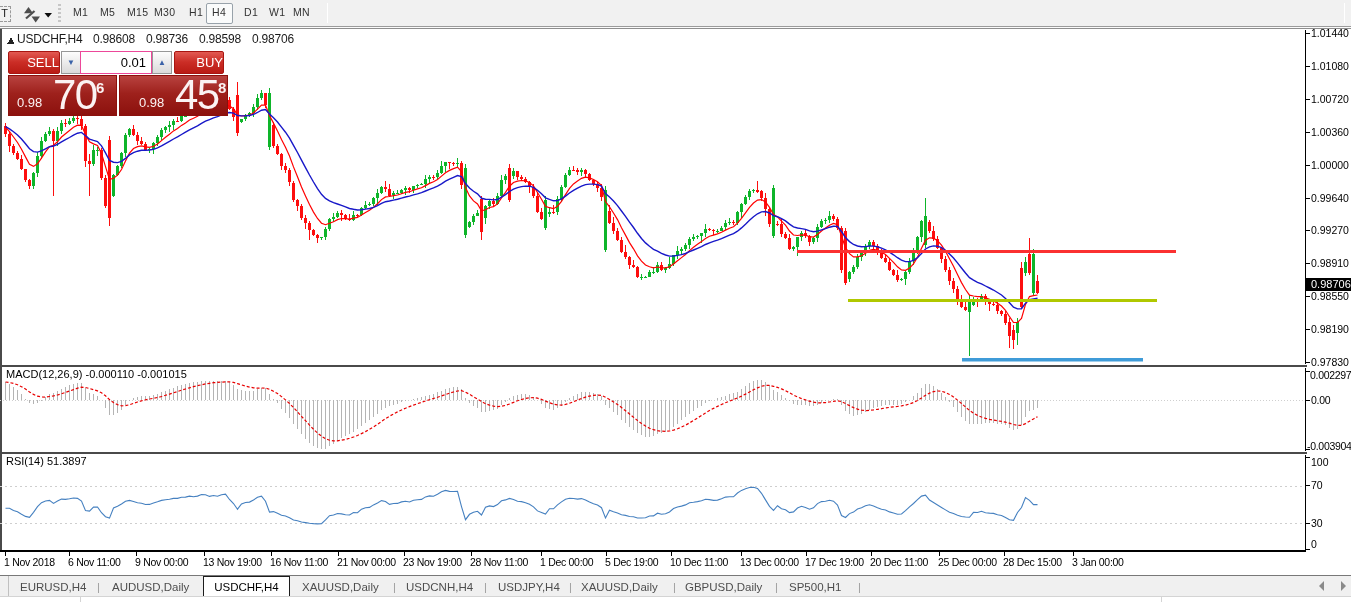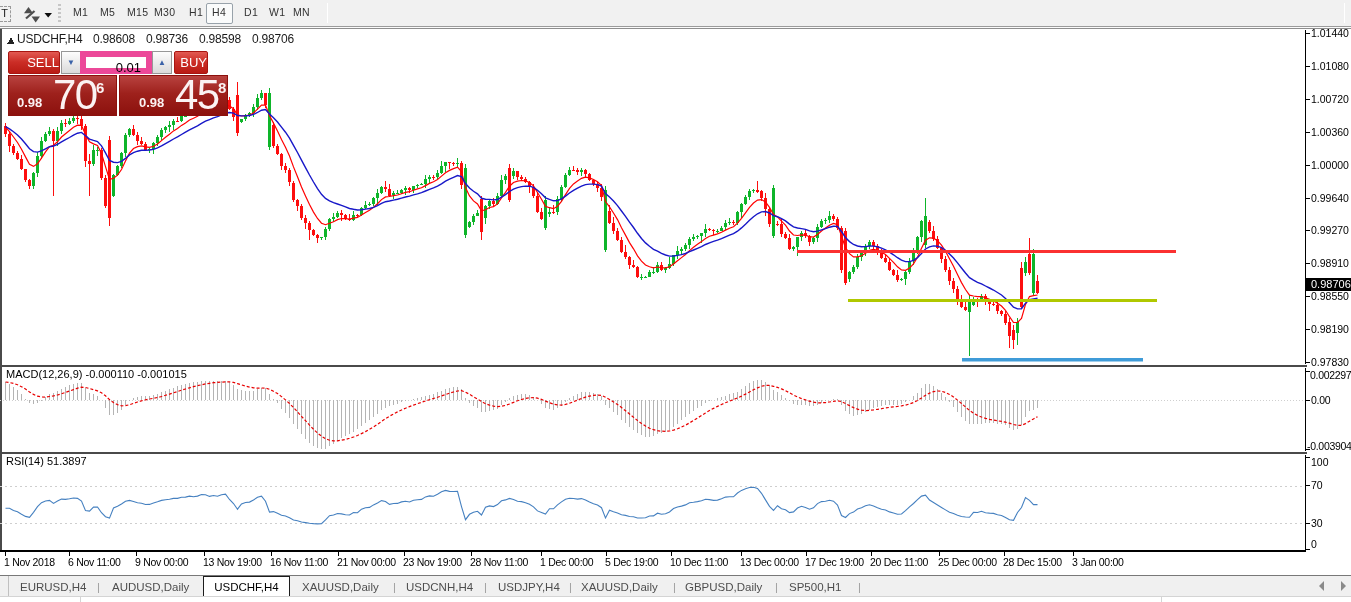--- a/index.html
+++ b/index.html
@@ -5,23 +5,23 @@
 .toolbar{position:absolute;left:0;top:0;width:1351px;height:28px;background:#f1f1f1;border-bottom:1px solid #fbfbfb}
 .toolbar:after{content:"";position:absolute;left:0;top:26px;width:1351px;height:1px;background:#9b9b9b}
 .tf{position:absolute;top:6px;font-size:10.5px;color:#333;letter-spacing:0.3px}
 .tfsel{position:absolute;left:206px;top:3px;width:27px;height:21px;border:1px solid #98a2aa;border-radius:2px;background:#fafbfb}
 .vsep{position:absolute;top:3px;width:1px;height:20px;background:#b3b3b3;border-right:1px solid #fff}
 .grip{position:absolute;left:58px;top:4px;width:3px;height:19px;background:repeating-linear-gradient(#c6c6c6 0 2px,#f1f1f1 2px 4px)}
 .ticon{position:absolute;left:-4px;top:6px;width:15px;height:16px;border:1px dashed #9a9a9a;font-size:11px;color:#222;text-align:right;padding-right:2px}
 .panel{position:absolute;left:8px;top:51px;width:219px;height:65px}
 .btn{position:absolute;top:0;height:23px;background:linear-gradient(#e25a52,#cb2d26 48%,#b91b14);border:1px solid #a81511;border-radius:2px;color:#fff;font-size:13px;text-align:right;line-height:21px}
 .spin{position:absolute;top:0;width:20px;height:23px;background:linear-gradient(#fdfdfd,#dadada);border:1px solid #979797;color:#3a62a8;font-size:8px;text-align:center;line-height:22px}
-.lot{position:absolute;left:72px;top:0;width:72px;height:23px;background:#fff;border:6px solid #ec4899;font-size:13px;color:#000;text-align:right;line-height:22px;padding-right:5px}
+.lot{position:absolute;left:72px;top:0;width:72px;height:23px;background:#fff;border:1px solid #ec4899;font-size:13px;color:#000;text-align:right;line-height:22px;padding-right:5px}
 .pbox{position:absolute;top:24px;width:109px;height:41px;background:linear-gradient(#b8423f,#9e211c 45%,#8c110d);border:1px solid #8c100c;color:#fbf3f3;white-space:nowrap}
-.pbox .s{font-size:13px;font-weight:bold;position:absolute;bottom:5px}
+.pbox .s{font-size:13px;font-weight:normal;position:absolute;bottom:5px}
 .pbox .bg{font-size:42px;position:absolute;bottom:-4px;letter-spacing:-1.5px}
 .pbox .sup{font-size:15px;font-weight:bold;position:absolute;top:3px}
 .tabbar{position:absolute;left:0;top:575px;width:1351px;height:29px;background:#f0f0f0;border-top:1px solid #787878}
 .tab{position:absolute;top:5px;font-size:11.5px;color:#4e4e4e;white-space:nowrap}
 .tsep{position:absolute;top:5px;font-size:11px;color:#9a9a9a}
 .seltab{position:absolute;left:203px;top:0px;width:87px;height:21px;background:#fff;border:1px solid #1c1c1c;border-bottom:none;font-size:11.5px;font-weight:normal;color:#000;text-align:center;line-height:20px}
 .statstrip{position:absolute;left:0;top:596px;width:1351px;height:6px;background:#fff;border-top:1px solid #d4d4d4}
 </style></head>
 <body>
 <svg width="1351" height="602" viewBox="0 0 1351 602" shape-rendering="crispEdges" style="position:absolute;left:0;top:0">
@@ -150,21 +150,21 @@
  <div class="tf" style="left:269px">W1</div>
  <div class="tf" style="left:293px">MN</div>
  <div class="vsep" style="left:327px"></div>
  <div class="vsep" style="left:1344px"></div>
 </div>
 <div class="panel">
  <div class="btn" style="left:0;width:52px">SELL</div>
  <div class="spin" style="left:53px">▼</div>
  <div class="lot">0.01</div>
  <div class="spin" style="left:144px">▲</div>
- <div class="btn" style="left:166px;width:34px">BUY</div>
+ <div class="btn" style="left:166px;width:50px">BUY</div>
  <div class="pbox" style="left:0">
    <span class="s" style="left:8px">0.98</span>
       <span class="bg" style="left:44px">70</span>
       <span class="sup" style="left:87px">6</span>
  </div>
  <div class="pbox" style="left:111px">
    <span class="s" style="left:19px">0.98</span>
       <span class="bg" style="left:55px">45</span>
       <span class="sup" style="left:98px">8</span>
  </div>

